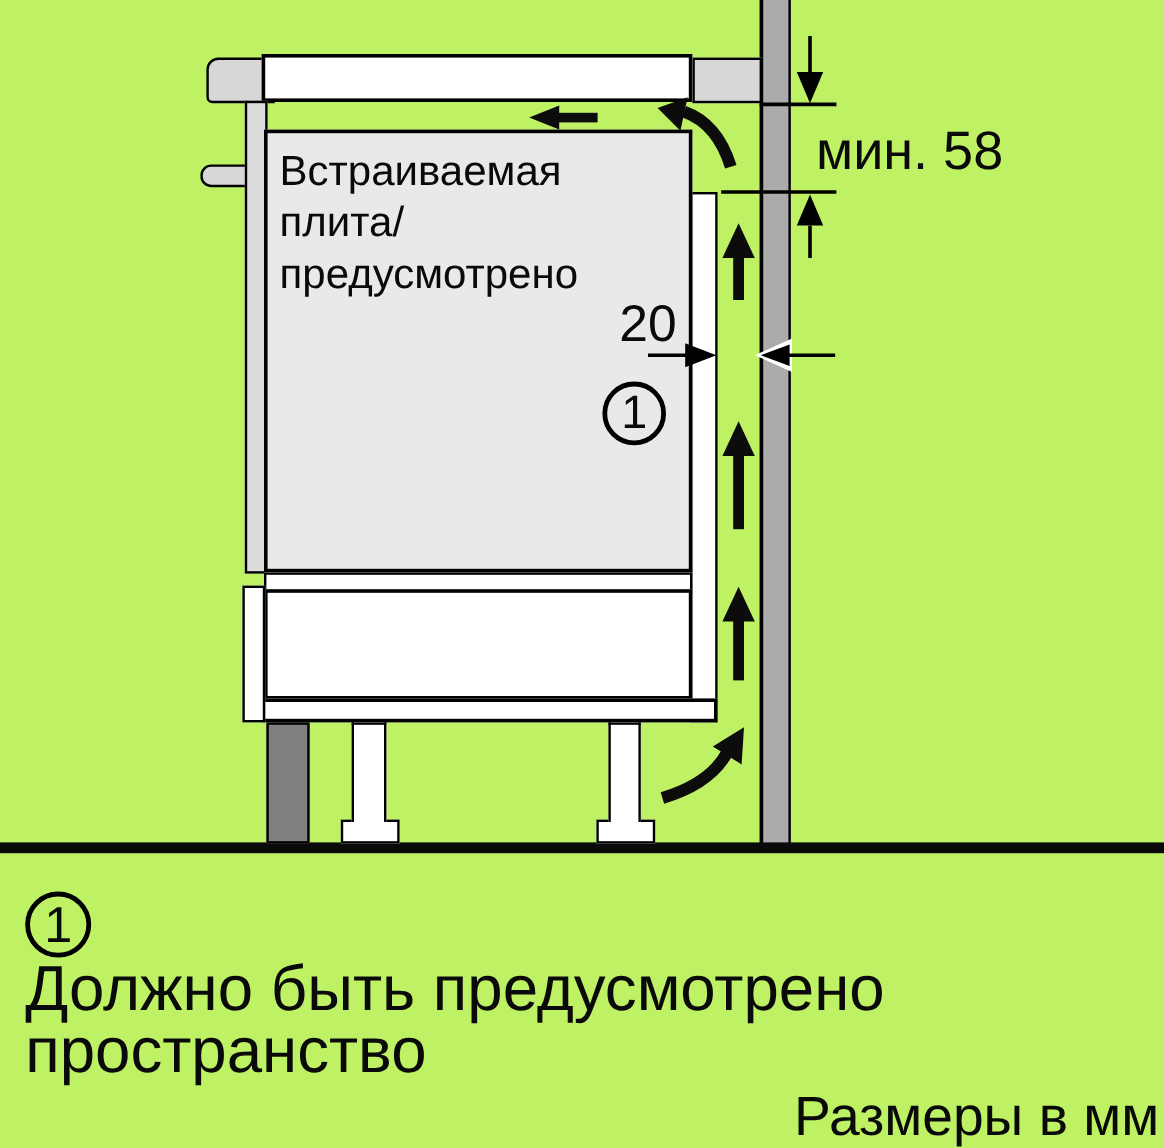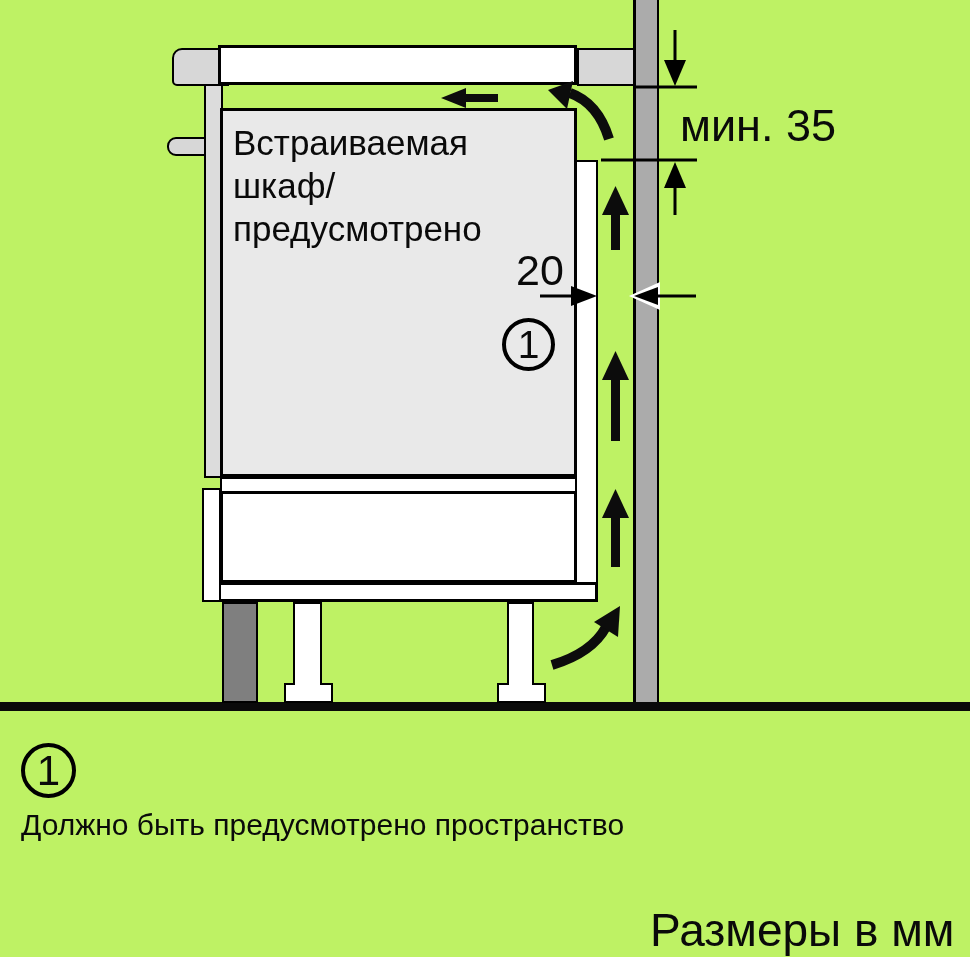--- a/index.html
+++ b/index.html
@@ -36,41 +36,41 @@
 
   .overlay       { left:0; top:0; width:970px; height:957px; pointer-events:none; }
 
   
   .dim-min45     { left:680px; top:100px; font-size:45px; color:#0a0a0a; }
   .dim-gap20     { left:516px; top:246px; font-size:43px; color:#0a0a0a; }
   .callout       { border:4px solid #000; border-radius:50%; background:transparent;
                    display:flex; align-items:center; justify-content:center; color:#0a0a0a; }
   .callout-diagram { left:502px; top:318px; width:53px; height:53px; font-size:39px; }
   .callout-legend  { left:21px;  top:743px; width:55px; height:55px; font-size:42px; }
-  .legend-note   { left:21px; top:799px; width:935px; font-size:30px; line-height:51px; color:#0a0a0a; }
-  .units-label   { left:650px; top:903px; width:316px; font-size:46px; text-align:left; color:#0a0a0a; }
+  .legend-note   { left:21px; top:799px; width:935px; font-size:53px; line-height:51px; color:#0a0a0a; }
+  .units-label   { left:650px; top:903px; width:316px; font-size:46px; text-align:right; color:#0a0a0a; }
 </style>
 </head>
 <body>
 
 <div class="stage">
 
   <div class="abs wall"></div>
   <div class="abs floor"></div>
   <div class="abs worktop-right"></div>
   <div class="abs handle-tab"></div>
   <div class="abs worktop-cap"></div>
   <div class="abs hob-body"></div>
   <div class="abs front-panel"></div>
   <div class="abs rear-panel"></div>
 
   <div class="abs oven">
     <div class="oven-label">
       <div>Встраиваемая</div>
-      <div>шкаф/</div>
+      <div>плита/</div>
       <div>предусмотрено</div>
     </div>
   </div>
 
   <div class="abs shelf"></div>
   <div class="abs drawer"></div>
   <div class="abs bottom-band"></div>
   <div class="abs drawer-front"></div>
   <div class="abs plinth"></div>
   <div class="abs foot-base-1"></div>
@@ -121,21 +121,21 @@
         <polygon points="597,296 571,286 571,306" fill="#000"></polygon>
       </g>
       <g>
         <polygon points="629,296 660,282 660,310" fill="#ffffff"></polygon>
         <polygon points="634,296 658,287 658,305" fill="#000"></polygon>
         <line x1="657" y1="296" x2="696" y2="296" stroke="#000" stroke-width="3"></line>
       </g>
     </g>
   </svg>
 
-  <div class="abs dim-min45">мин. 35</div>
+  <div class="abs dim-min45">мин. 58</div>
   <div class="abs dim-gap20">20</div>
   <div class="abs callout callout-diagram">
     <span>1</span>
   </div>
 
   <div class="abs callout callout-legend">
     <span>1</span>
   </div>
   <div class="abs legend-note">
     <div>Должно быть предусмотрено пространство</div>

